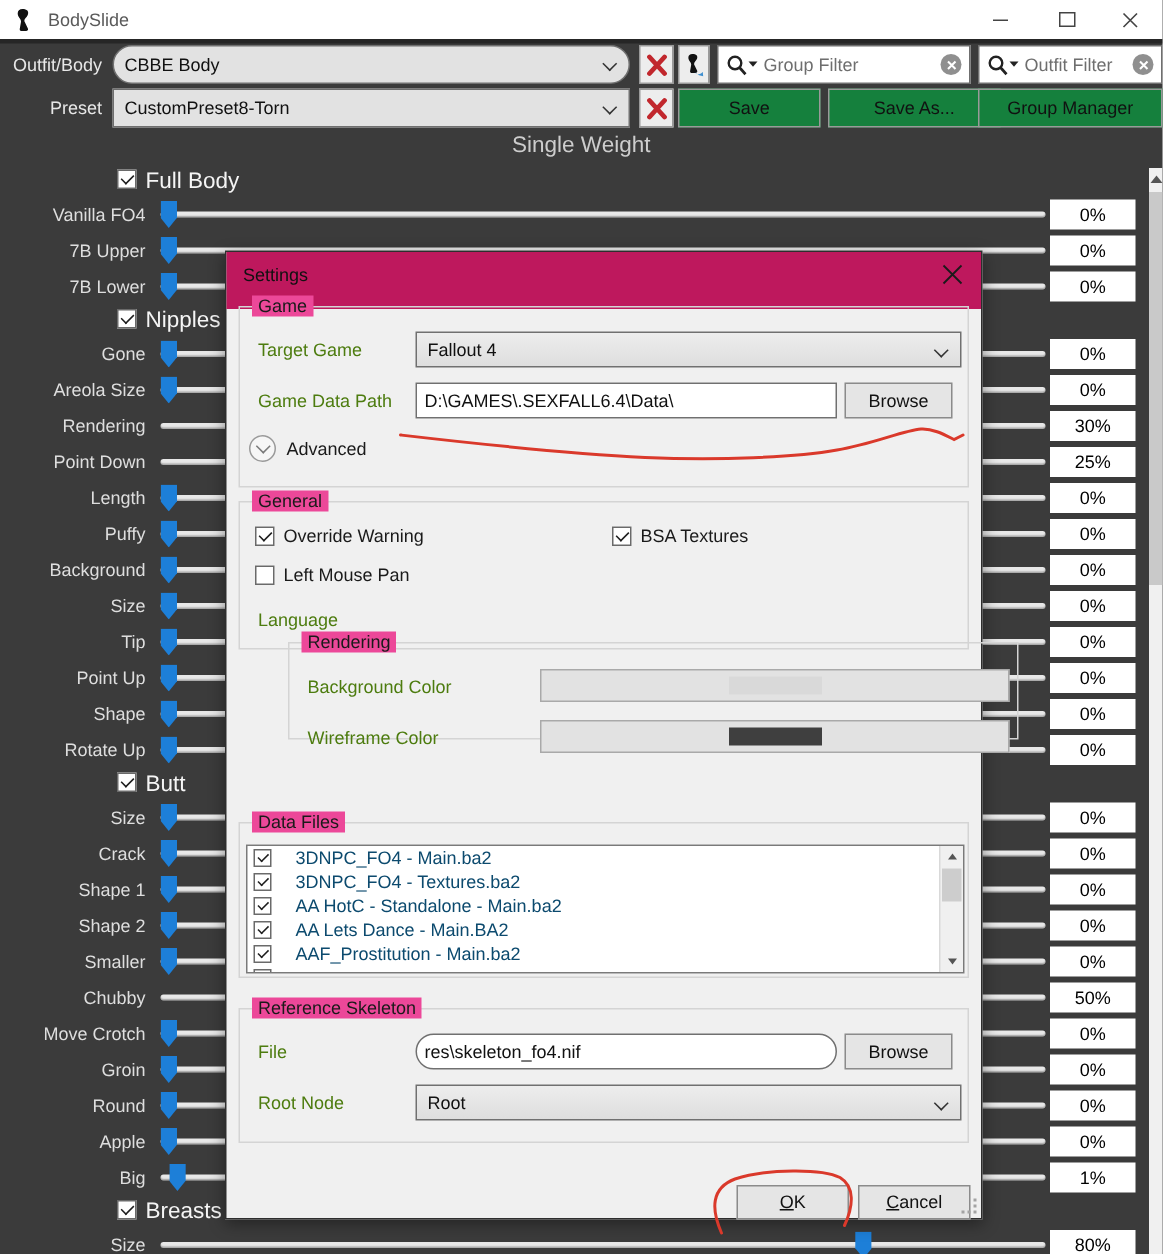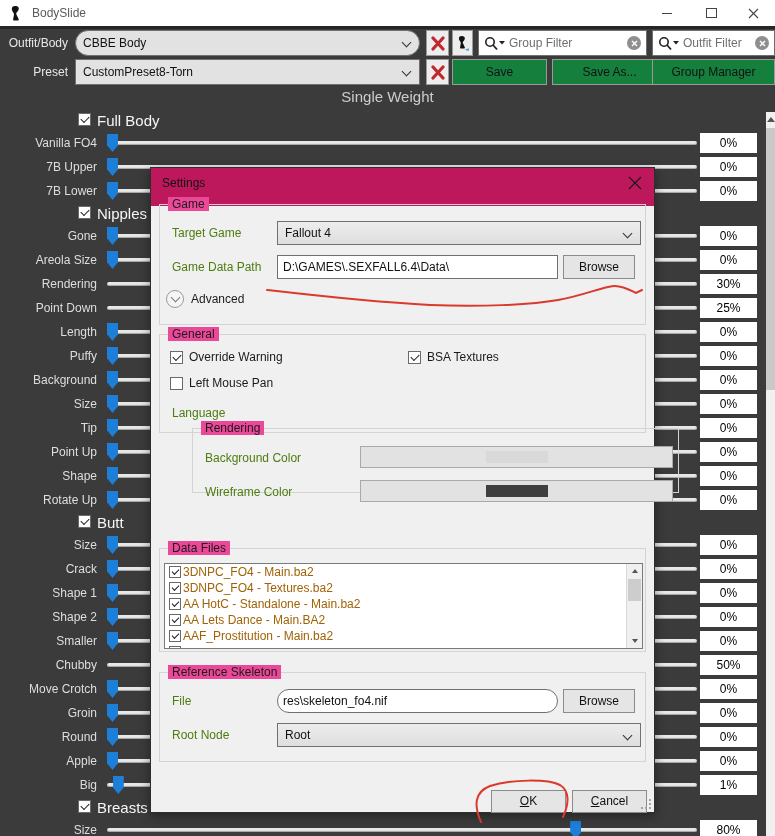--- a/index.html
+++ b/index.html
@@ -72,21 +72,21 @@
   .cbrow{position:absolute;display:flex;align-items:center;gap:6px;font-size:12px;color:#1a1a1a;}
 
   .adv{position:absolute;left:6px;display:flex;align-items:center;gap:7px;font-size:12px;color:#1a1a1a;}
   .adv .circ{width:18px;height:18px;border-radius:50%;border:1px solid #9a9a9a;box-sizing:border-box;display:flex;align-items:center;justify-content:center;background:#f6f6f6;}
   .adv .circ .chev{margin-top:-3px;border-color:#7a7a7a;}
 
   .colorbtn{position:absolute;left:167px;width:313px;height:22px;background:#e2e2e2;border:1px solid #a9a9a9;box-sizing:border-box;display:flex;align-items:center;justify-content:center;}
   .swatch{width:62px;height:12px;}
 
   .listbox{position:absolute;left:4px;top:14px;width:479px;height:86px;background:#fff;border:1px solid #7a7a7a;box-sizing:border-box;overflow:hidden;}
-  .litem{position:relative;height:16px;display:flex;align-items:center;gap:2px;padding-left:4px;font-size:12px;color:#a16207;}
+  .litem{position:relative;height:16px;display:flex;align-items:center;gap:16px;padding-left:4px;font-size:12px;color:#0c4a6e;}
   .litem .cb{width:12px;height:12px;}
   .litem .cb .mark{left:2px;top:2px;width:6px;height:3px;}
   .lb-scroll{position:absolute;right:0;top:0;width:15px;height:84px;background:#f0f0f0;border-left:1px solid #d9d9d9;}
   .lb-scroll .ar{position:absolute;left:0;width:15px;height:14px;display:flex;align-items:center;justify-content:center;}
   .lb-scroll .lthumb{position:absolute;left:1px;top:15px;width:13px;height:22px;background:#cdcdcd;}
   .tri-dn{width:0;height:0;border-left:4px solid transparent;border-right:4px solid transparent;border-top:5px solid #555;}
 
   .okbtn,.cancelbtn{position:absolute;top:622px;width:75px;height:23px;background:#e5e5e5;border:1px solid #8b8b8b;box-sizing:border-box;text-align:center;font-size:12px;color:#111;line-height:21px;}
   .okbtn{left:340px;} .cancelbtn{left:421px;}
   .okbtn u,.cancelbtn u{text-decoration:underline;}

